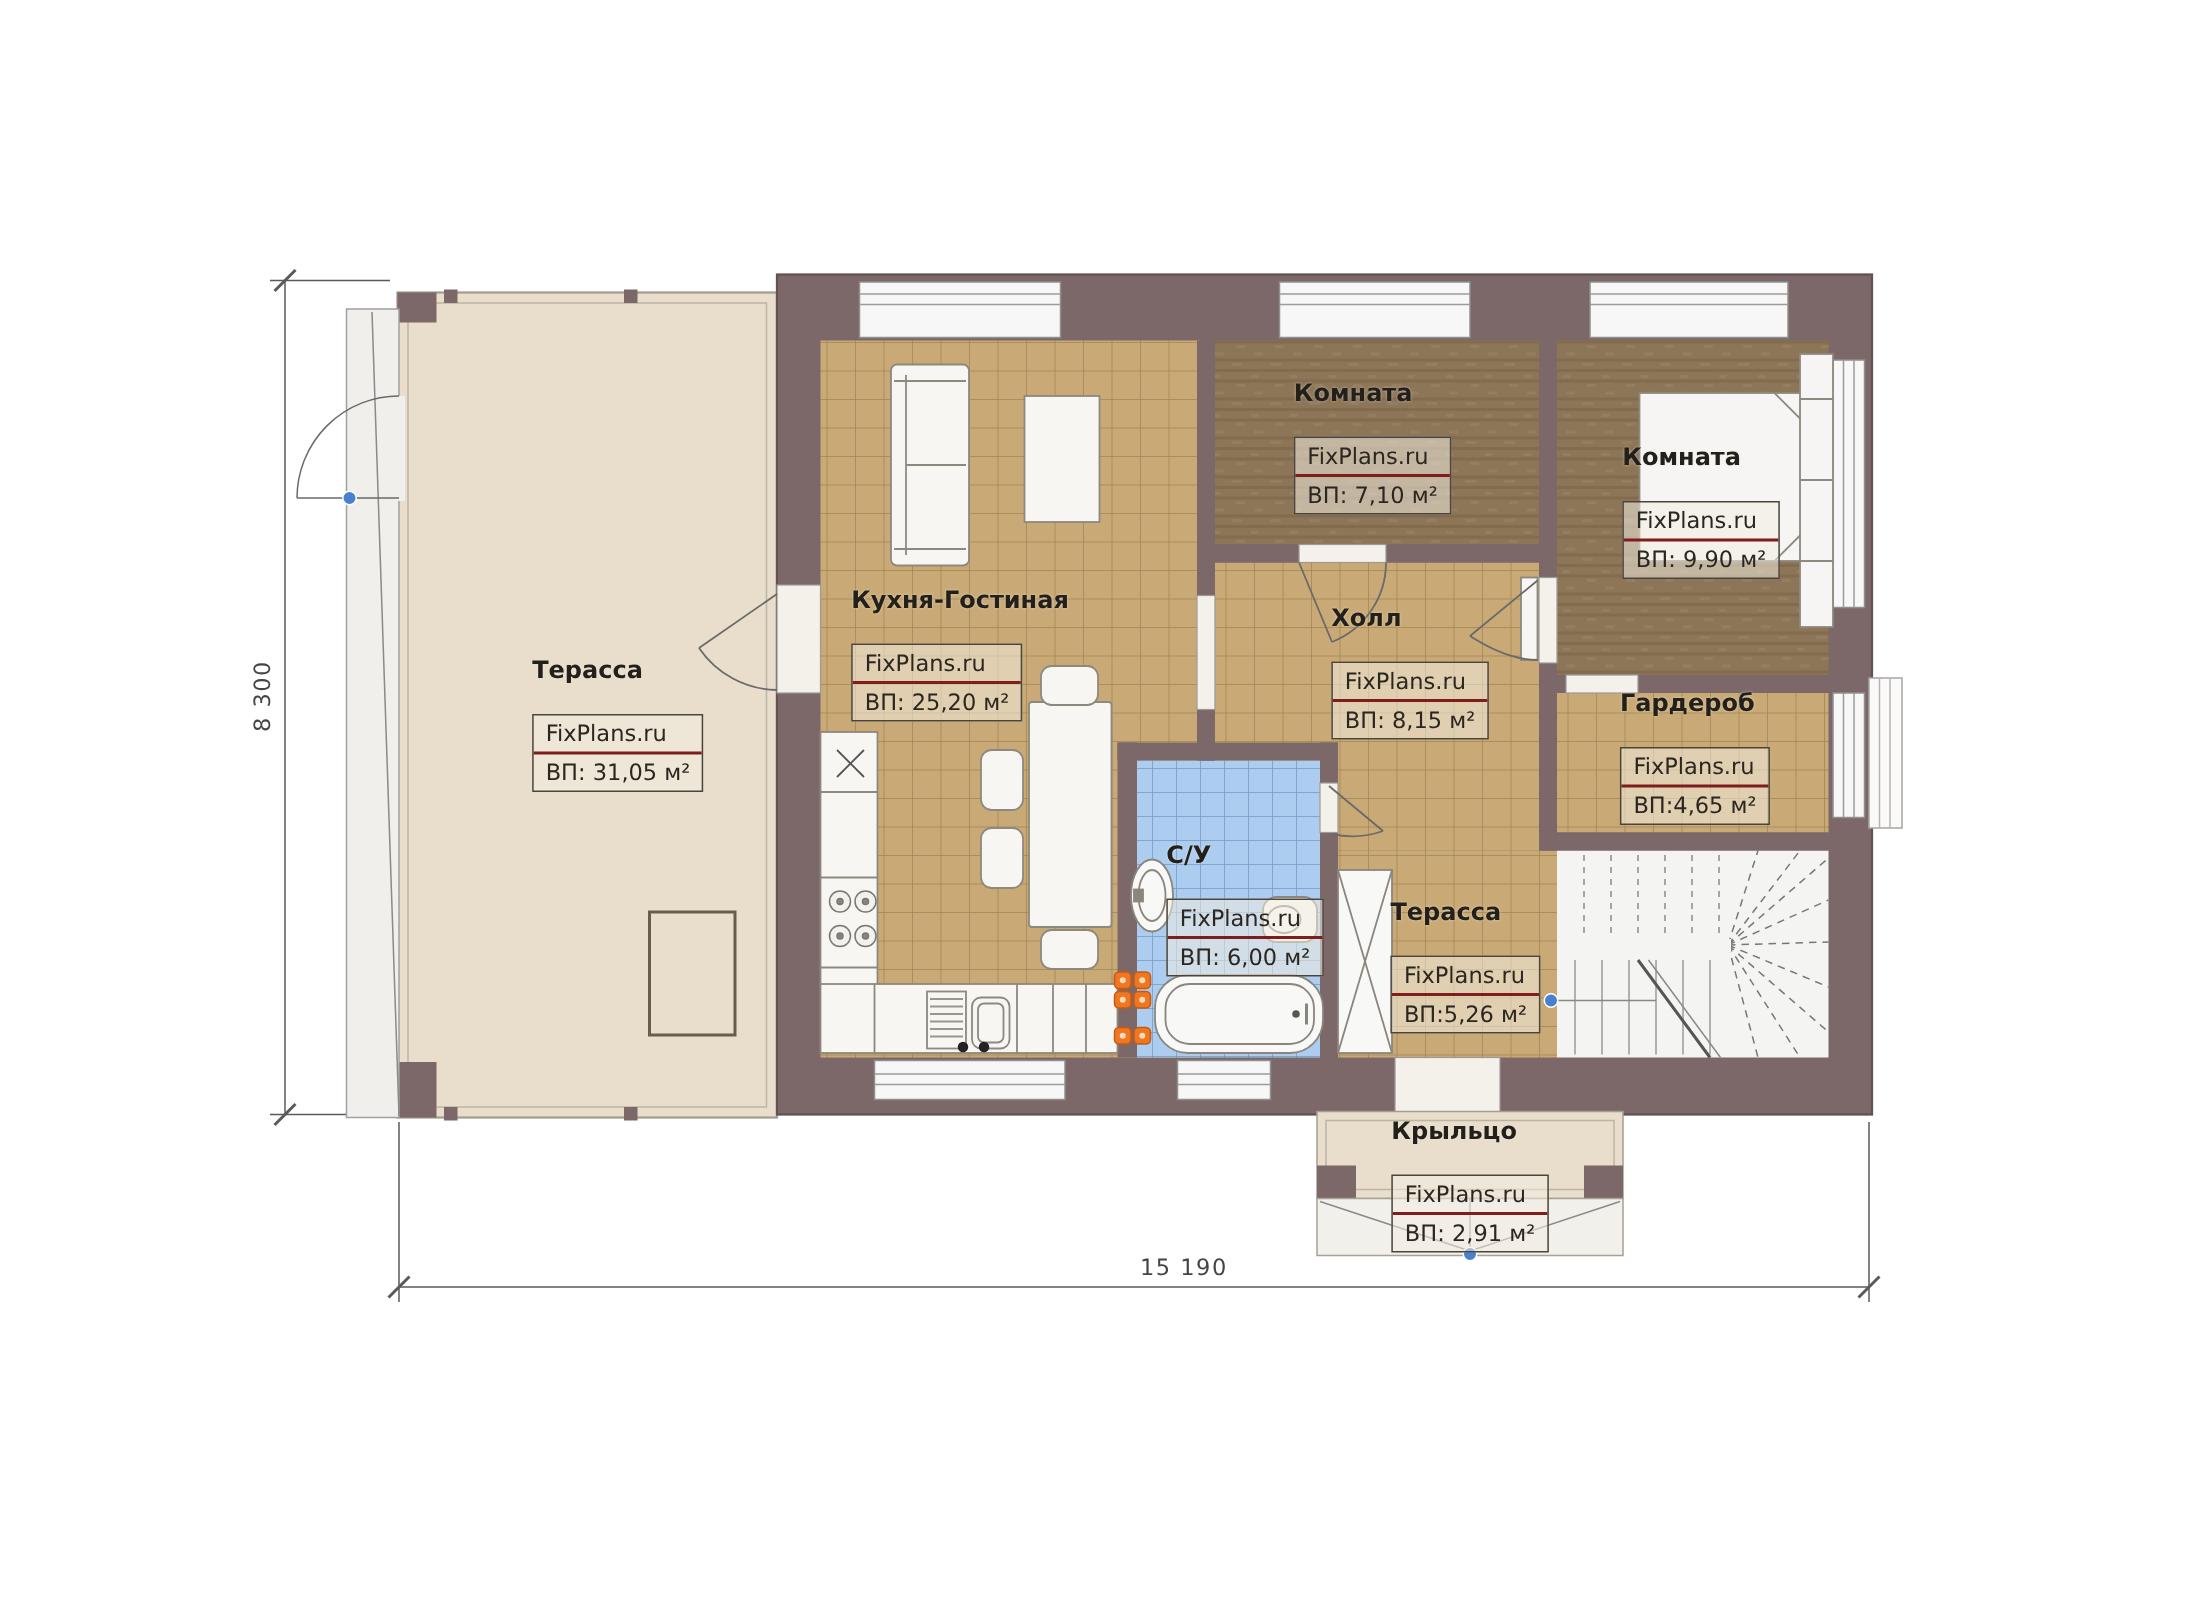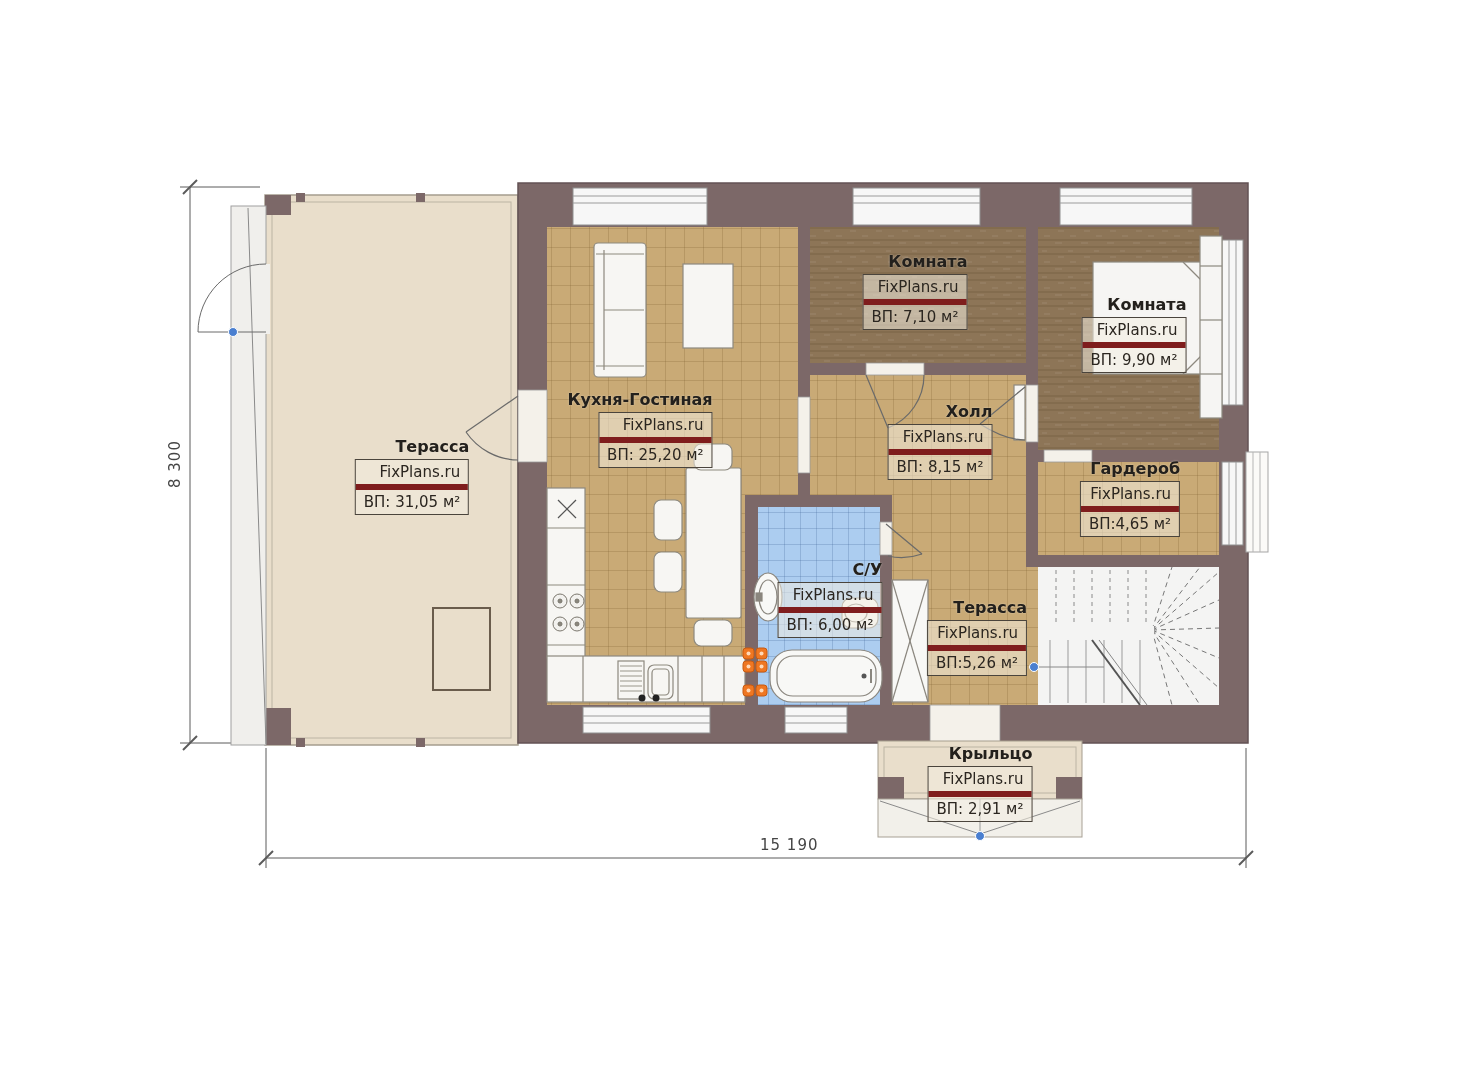--- a/index.html
+++ b/index.html
@@ -1,24 +1,24 @@
 <!DOCTYPE html>
 <html><head>
 <meta charset="utf-8">
 <style>
   html,body{margin:0;padding:0;background:#ffffff;}
   #stage{position:relative;width:1474px;height:1080px;background:#ffffff;overflow:hidden;
          font-family:"DejaVu Sans", "Liberation Sans", sans-serif;}
   #planSvg{position:absolute;left:0;top:0;}
-  .room-label{position:absolute;transform:translateX(-50%);text-align:right;z-index:6;}
+  .room-label{position:absolute;transform:translateX(-50%);text-align:left;z-index:6;}
   .room-name{font-size:16px;font-weight:bold;color:#23201c;margin-bottom:3px;white-space:nowrap;
              text-shadow:0 0 2px rgba(240,234,222,.6);}
-  .wm-box{display:inline-block;border:1px solid #4a443c;background:rgba(243,237,224,.55);}
+  .wm-box{display:inline-block;border:1px solid #4a443c;background:rgba(243,237,224,.55);margin-top:17px;}
   .wm-row{font-size:15px;color:#2b2620;padding:1px 8px;line-height:22px;white-space:nowrap;}
-  .area-row{border-top:6px solid #7f1d1d;}
+  .area-row{border-top:2px solid #7f1d1d;}
   .dim-label{position:absolute;font-size:15px;color:#454545;z-index:6;letter-spacing:1px;}
   .dim-v{transform:rotate(-90deg);transform-origin:center;}
 </style>
 </head>
 <body>
 
 <div id="stage">
 
   <svg id="planSvg" width="1474" height="1080" viewBox="0 0 1474 1080">
     <defs>

